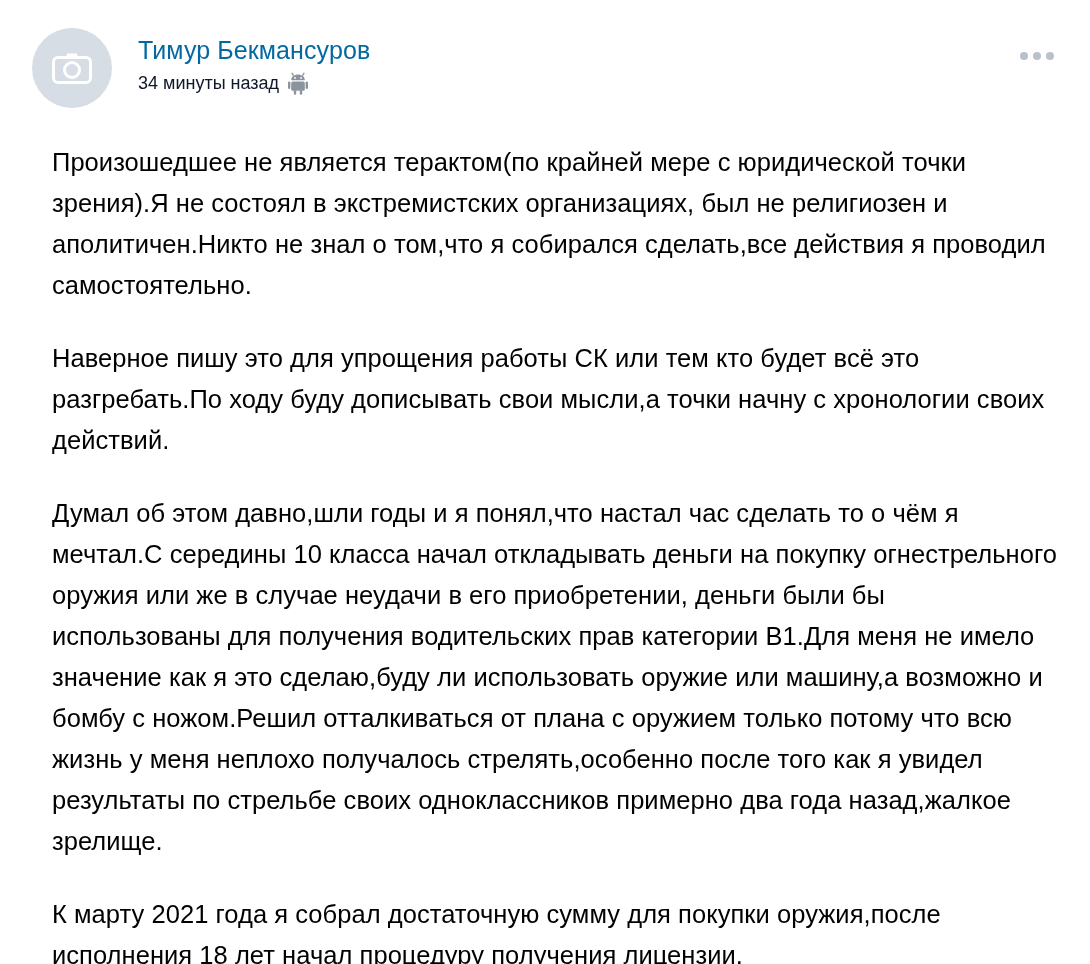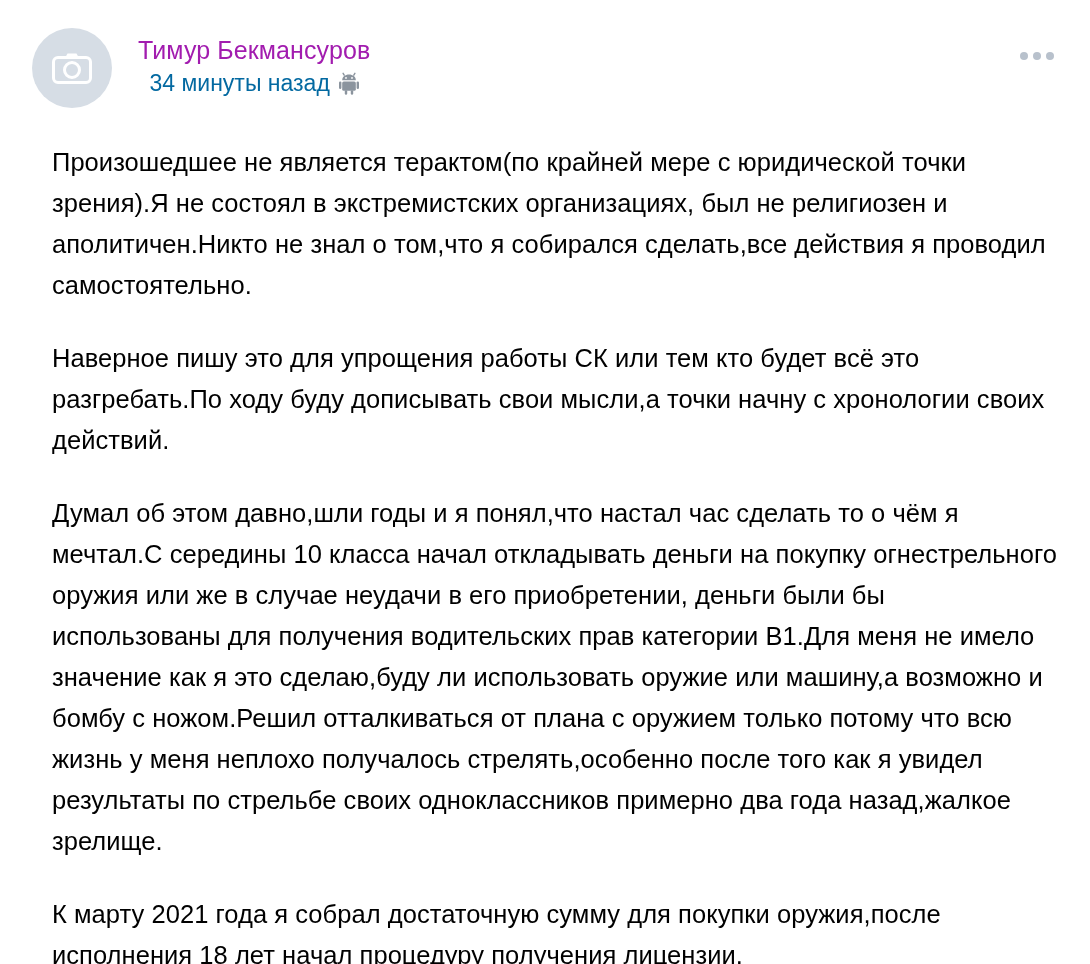--- a/index.html
+++ b/index.html
@@ -41,34 +41,33 @@
     display: block;
   }
   .header-text {
     margin-left: 26px;
     padding-top: 10px;
     display: flex;
     flex-direction: column;
     gap: 6px;
   }
   .author-name {
-    color: #a21caf;
+    color: #0369a1;
     font-size: 25px;
     line-height: 28px;
     font-weight: 400;
     letter-spacing: 0.1px;
   }
   .post-meta {
     display: flex;
     align-items: center;
     gap: 9px;
-    color: #0369a1;
-    font-size: 23px;
+    color: #0f172a;
+    font-size: 18px;
     line-height: 26px;
-    justify-content: center;
   }
   .android-icon {
     display: inline-flex;
     align-items: center;
     color: #8b949e;
   }
   .more-menu {
     position: absolute;
     right: 4px;
     top: 26px;

